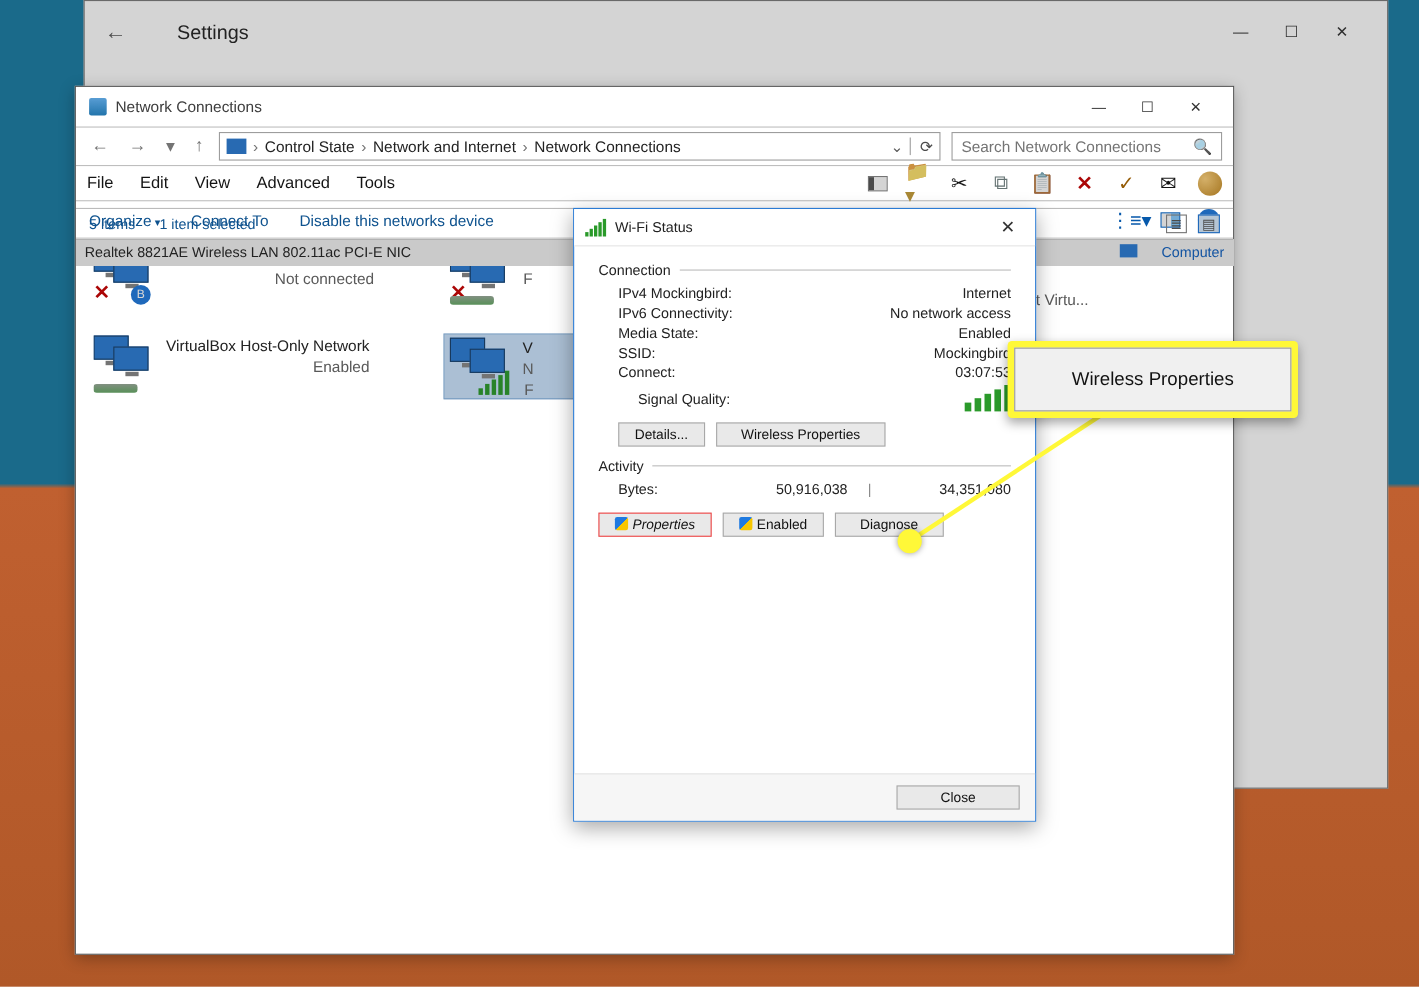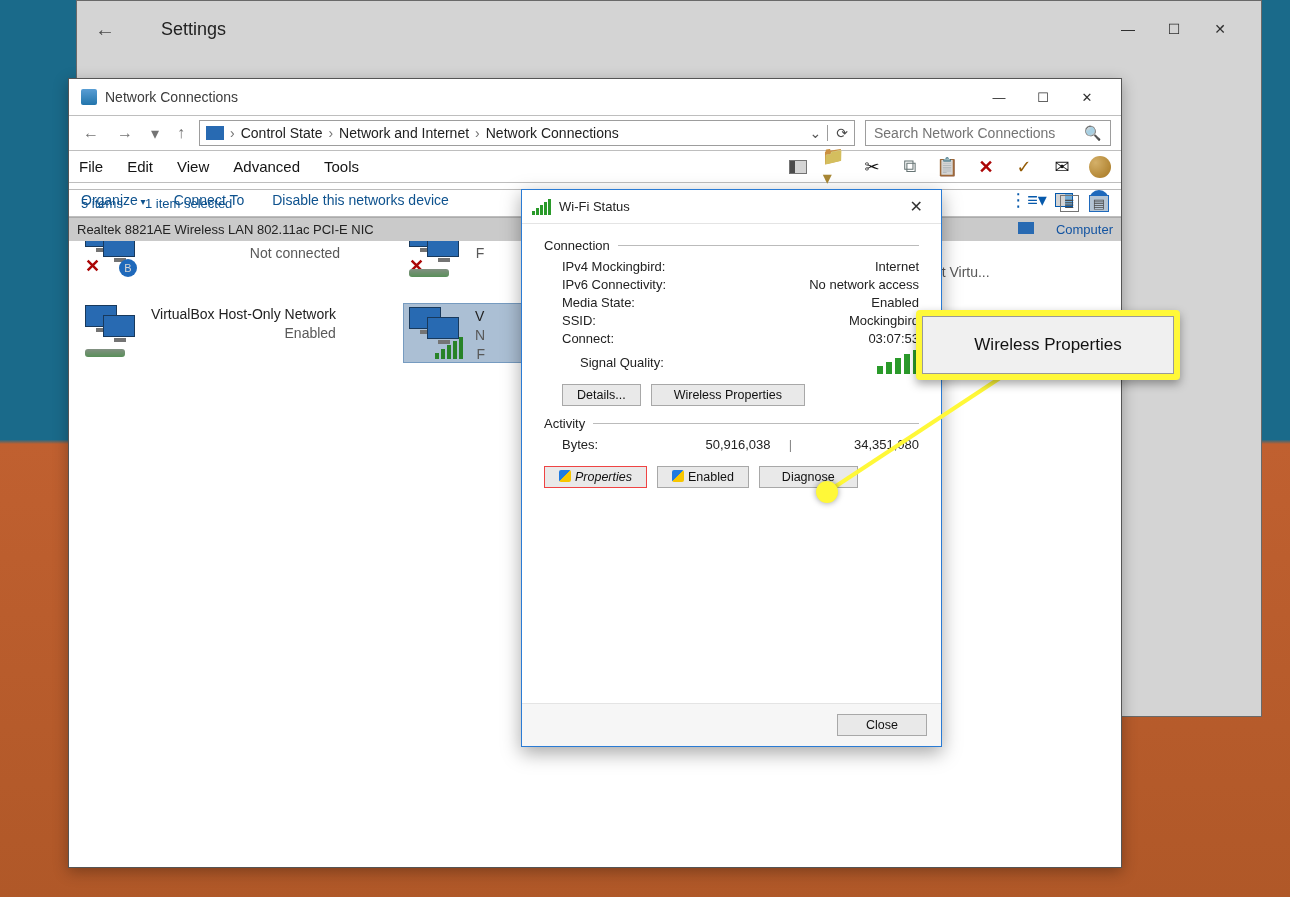--- a/index.html
+++ b/index.html
@@ -325,21 +325,21 @@
       </div>
     </div>
 
     <div class="btnrow" style="margin-left:0;margin-top:14px;">
       <button class="win accent"><span class="shield"></span><span>Properties</span></button>
       <button class="win"><span class="shield"></span><span>Enabled</span></button>
       <button class="win" style="padding:3px 22px;">Diagnose</button>
     </div>
   </div>
   <div id="wifi-foot">
-    <button class="win" style="padding:3px 28px;">Close</button>
+    <button class="win" style="padding:3px 39px;">Close</button>
   </div>
 </div>
 
 <svg id="leader" width="1290" height="897">
   <line x1="827" y1="492" x2="1000" y2="378" stroke="#fff838" stroke-width="4"></line>
 </svg>
 <div id="dot"></div>
 <div id="callout">
   <div class="inner">Wireless Properties</div>
 </div>

